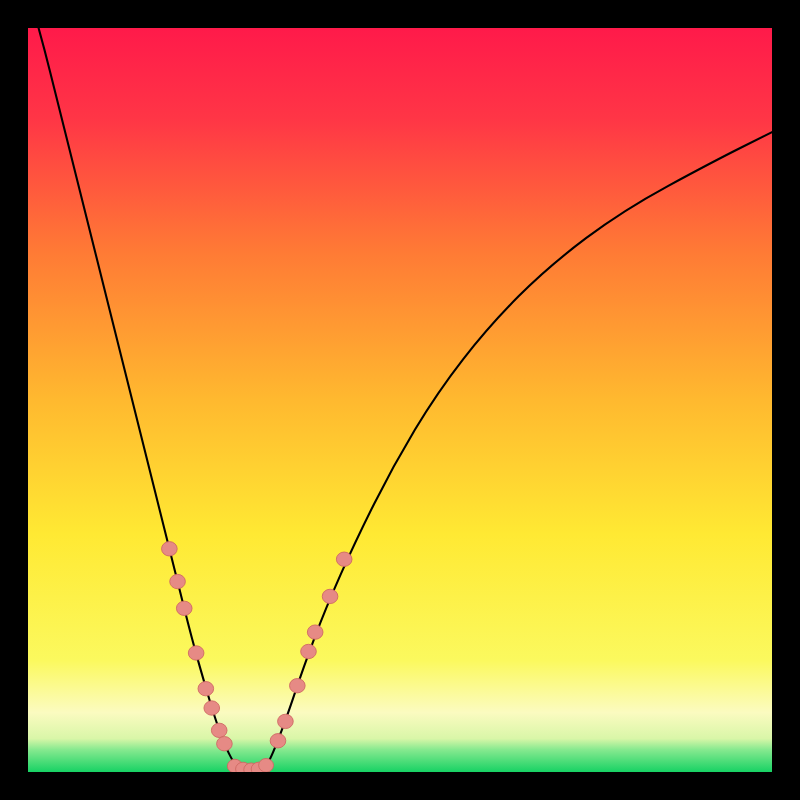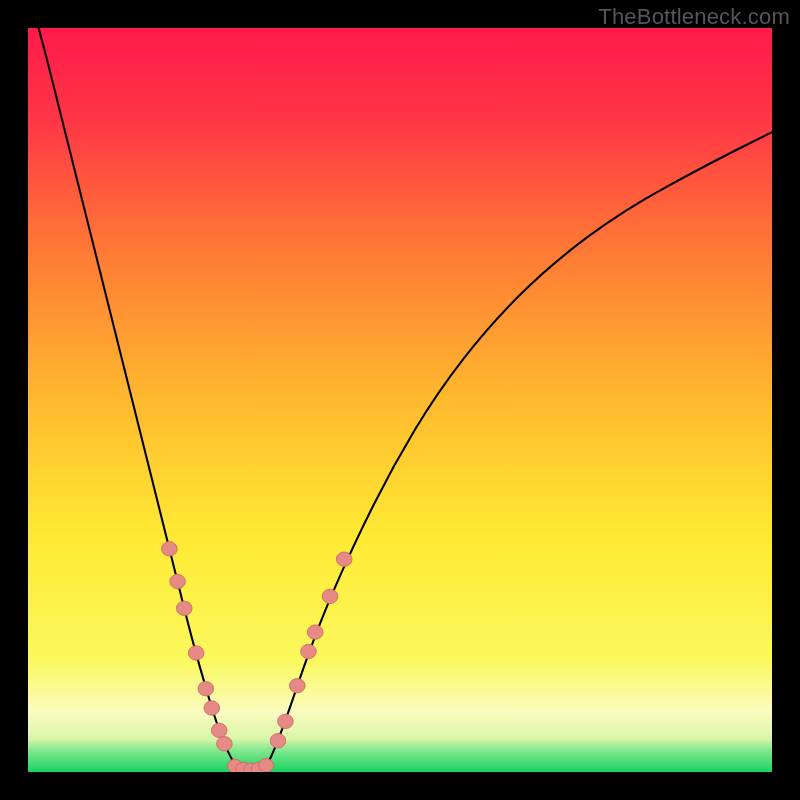--- a/index.html
+++ b/index.html
@@ -83,14 +83,13 @@
           <ellipse cx="42.5" cy="71.4" rx="1.05" ry="0.9660000000000001" fill="#e68a85" stroke="#cf6863" stroke-width="0.12"></ellipse>
           <ellipse cx="27.8" cy="99.2" rx="1" ry="0.92" fill="#e68a85" stroke="#cf6863" stroke-width="0.12"></ellipse>
           <ellipse cx="28.9" cy="99.6" rx="1" ry="0.92" fill="#e68a85" stroke="#cf6863" stroke-width="0.12"></ellipse>
           <ellipse cx="30" cy="99.7" rx="1" ry="0.92" fill="#e68a85" stroke="#cf6863" stroke-width="0.12"></ellipse>
           <ellipse cx="31" cy="99.6" rx="1" ry="0.92" fill="#e68a85" stroke="#cf6863" stroke-width="0.12"></ellipse>
           <ellipse cx="32" cy="99.1" rx="1" ry="0.92" fill="#e68a85" stroke="#cf6863" stroke-width="0.12"></ellipse>
         </g>
     </svg>
   </div>
 
-  <div class="watermark">TheBottleneck.com</div>
 </div>
 
 </body></html>

